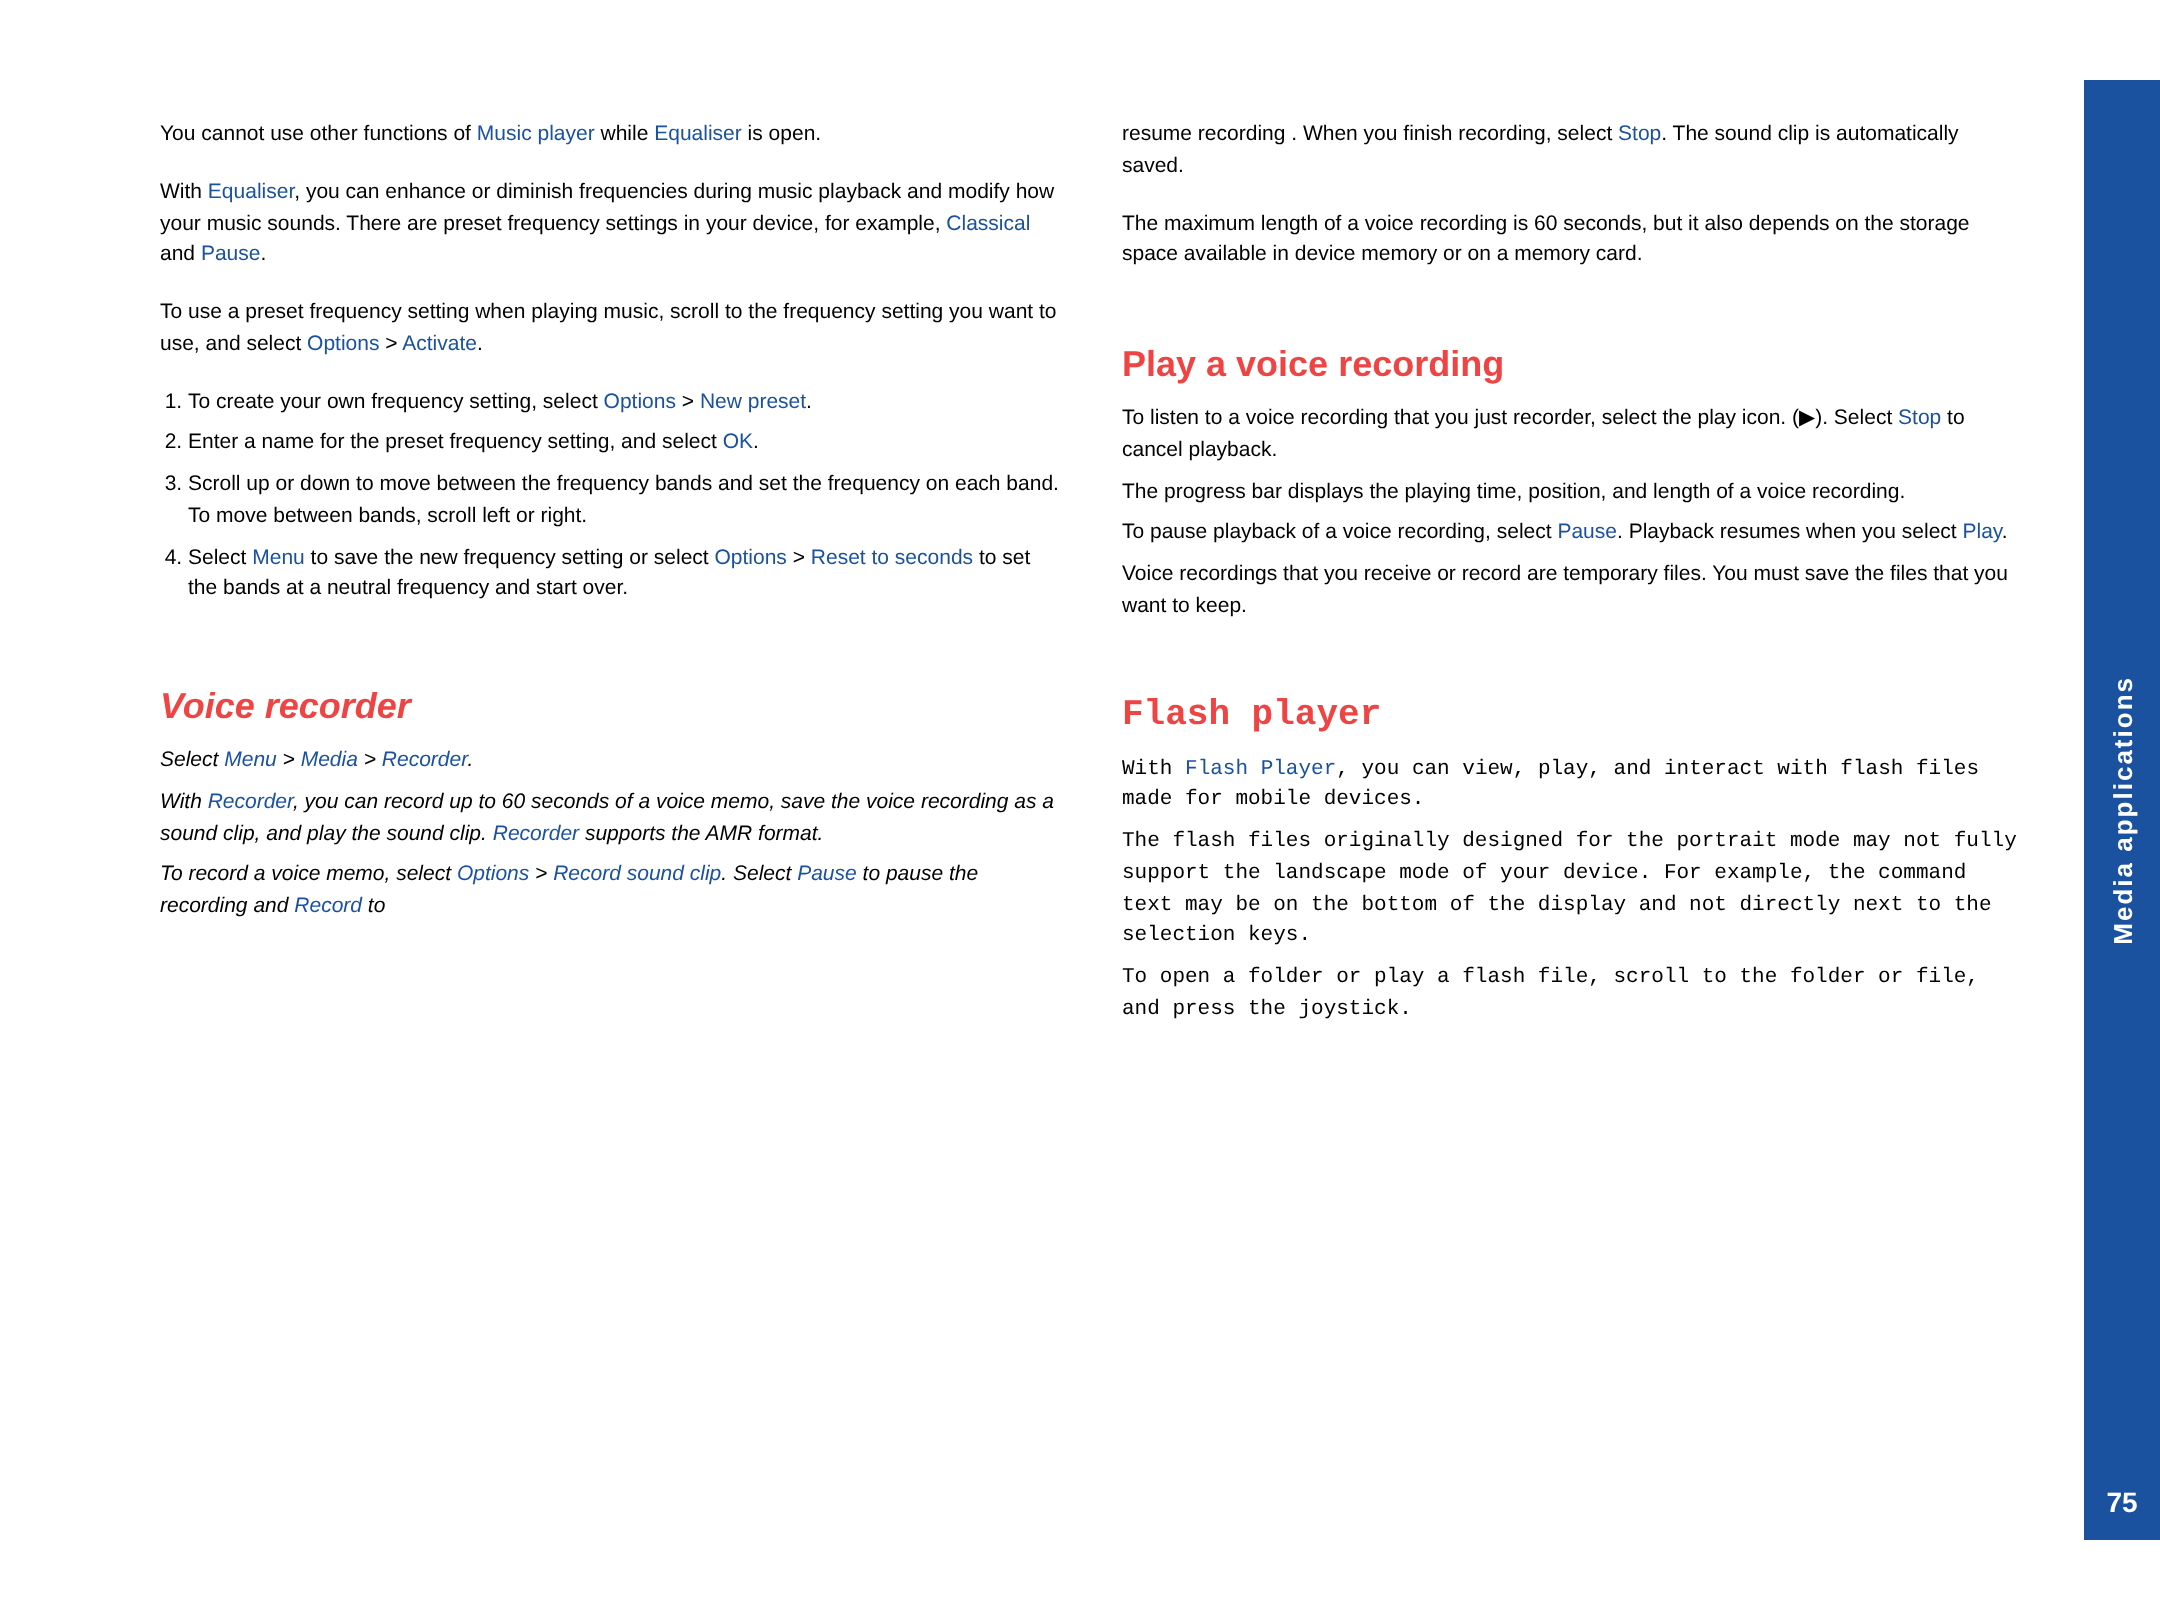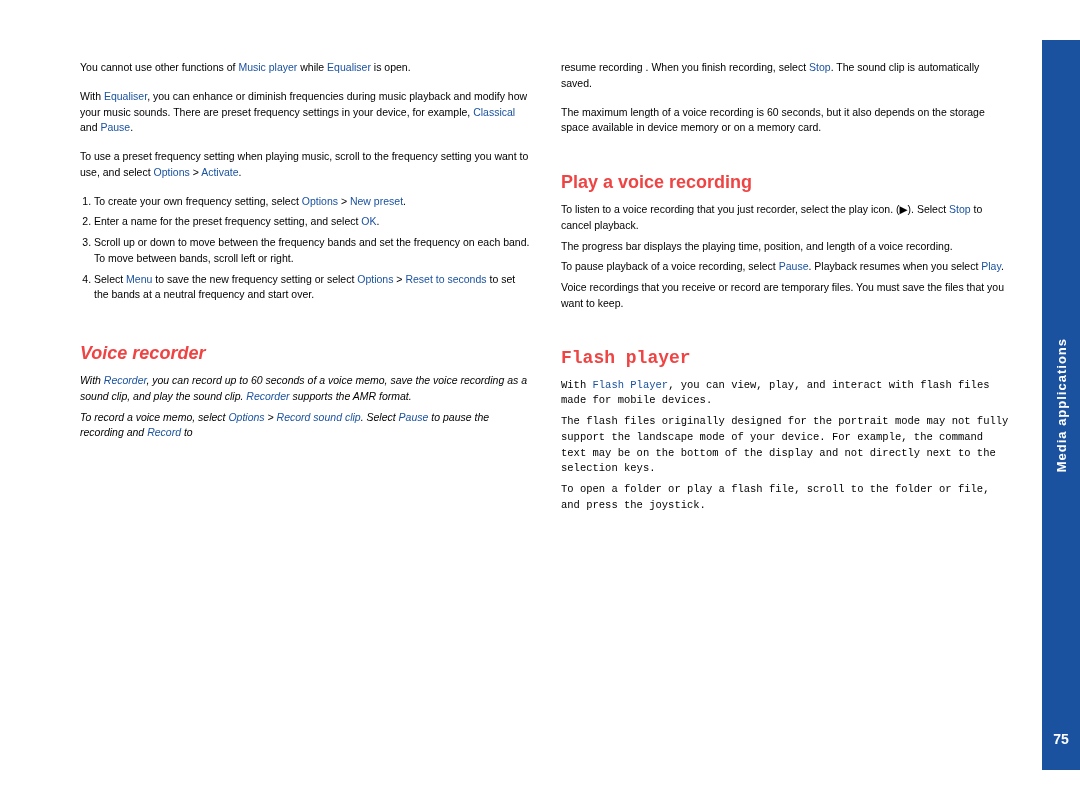--- a/index.html
+++ b/index.html
@@ -62,21 +62,21 @@
       font-size: 13px;
       font-weight: bold;
       writing-mode: vertical-rl;
       transform: rotate(180deg);
       letter-spacing: 1px;
       white-space: nowrap;
     }
 
     .page-number-box {
       position: absolute;
-      bottom: 12px;
+      bottom: 0;
       right: 0;
       width: 38px;
       height: 38px;
       background: #1a52a0;
       display: flex;
       align-items: center;
       justify-content: center;
     }
 
     .page-number {
@@ -149,20 +149,23 @@
           <p>Scroll up or down to move between the frequency bands and set the frequency on each band. To move between bands, scroll left or right.</p>
         </li>
         <li>
           <p>Select <a class="link">Menu</a> to save the new frequency setting or select <a class="link">Options</a> &gt; <a class="link">Reset to seconds</a> to set the bands at a neutral frequency and start over.</p>
         </li>
       </ol>
 
       <div style="margin-top: 14px; font-style: italic;">
         <h2 class="section-heading">Voice recorder</h2>
 
+        <p>
+          Select <a class="link">Menu</a> &gt; <a class="link">Media</a> &gt; <a class="link">Recorder</a>.
+        </p>
 
         <p>
           With <a class="link">Recorder</a>, you can record up to 60 seconds of a voice memo, save the voice recording as a sound clip, and play the sound clip. <a class="link">Recorder</a> supports the AMR format.
         </p>
 
         <p>
           To record a voice memo, select <a class="link">Options</a> &gt; <a class="link">Record sound clip</a>. Select <a class="link">Pause</a> to pause the recording and <a class="link">Record</a> to
         </p>
       </div>
     </div>

